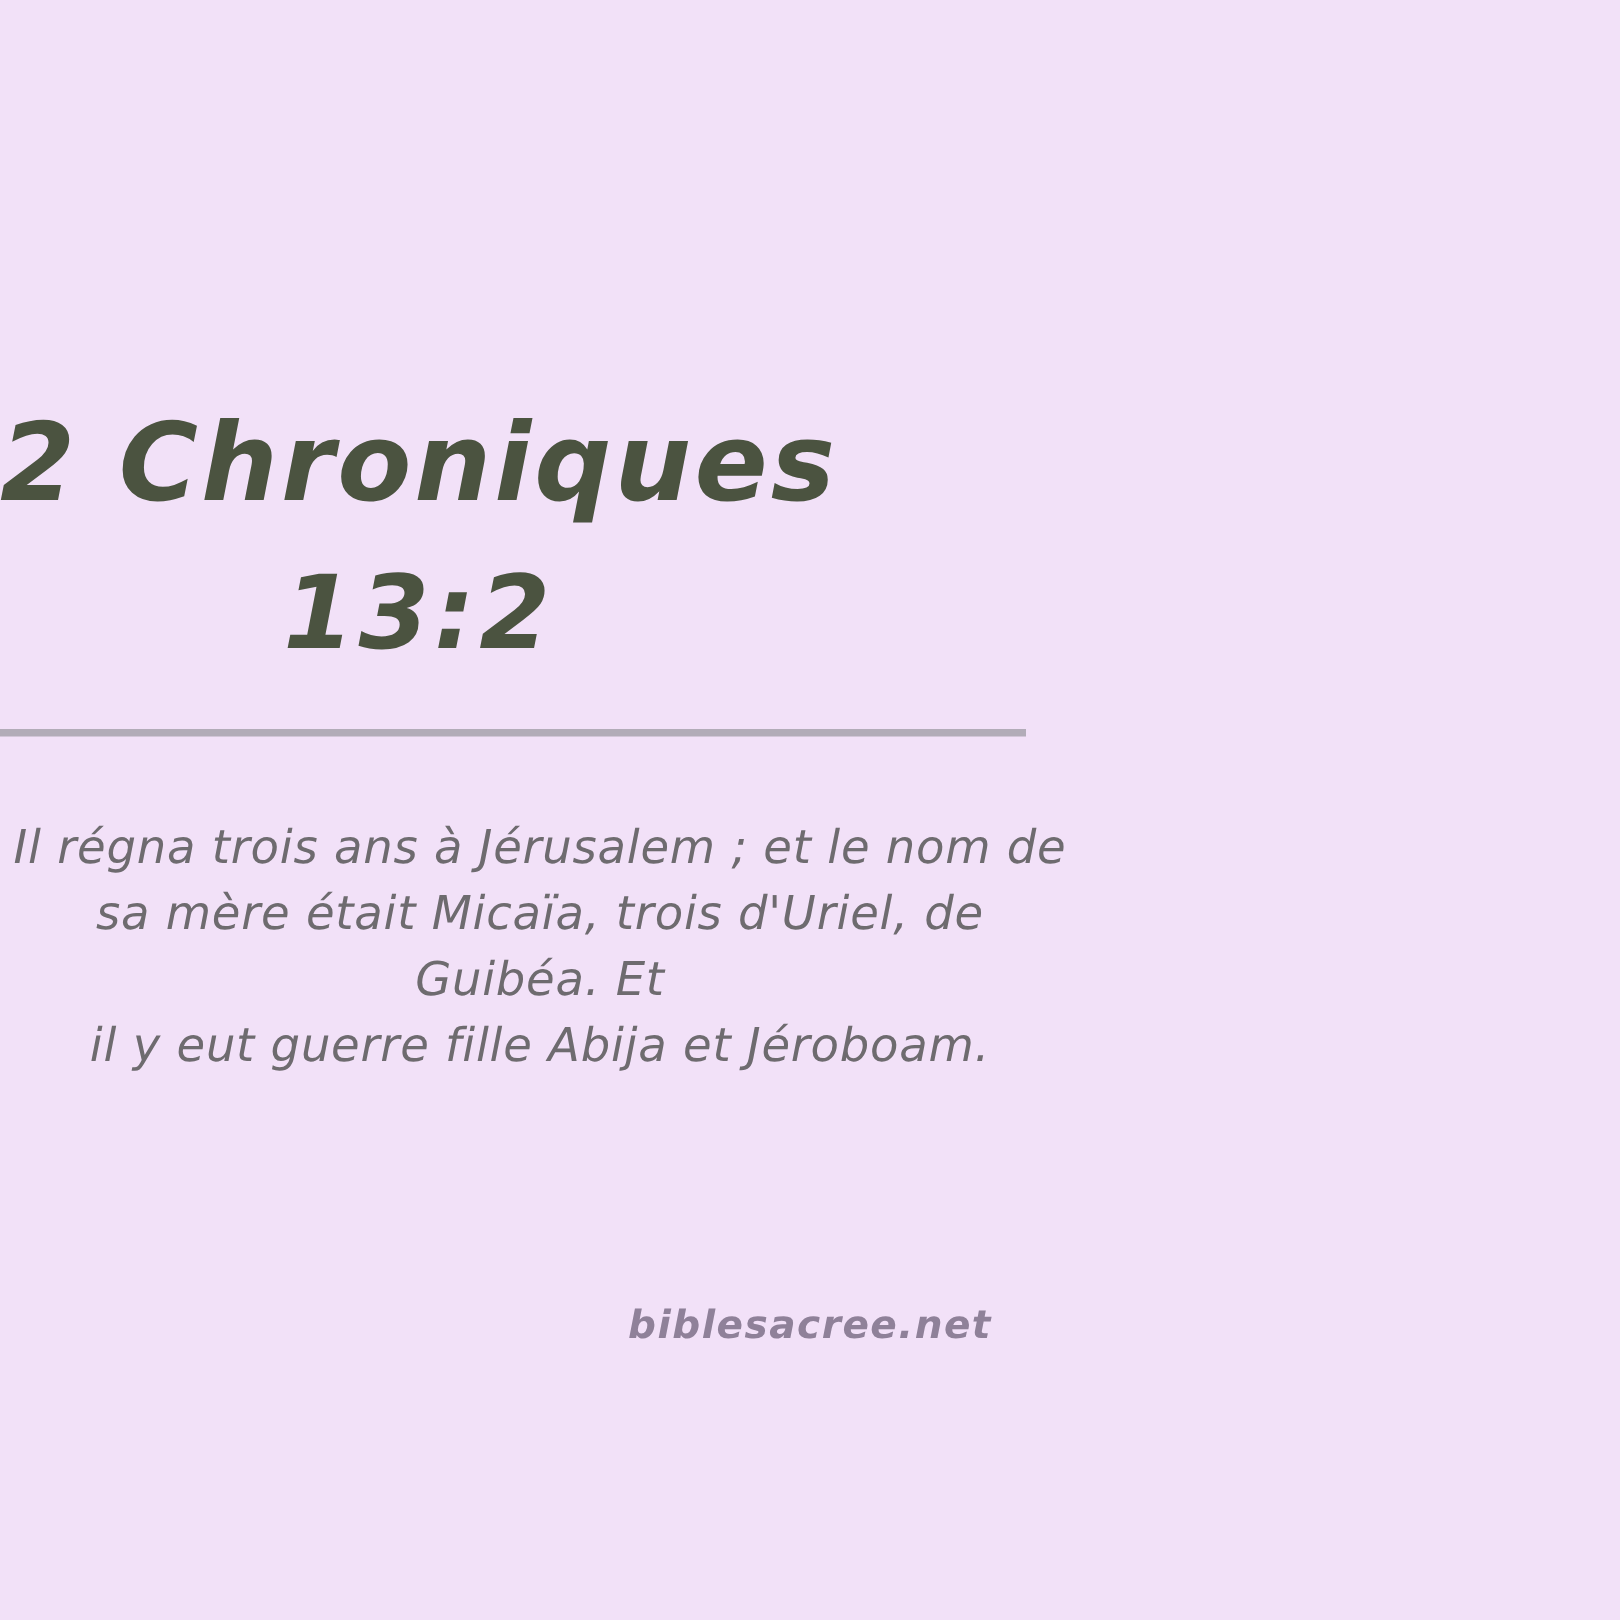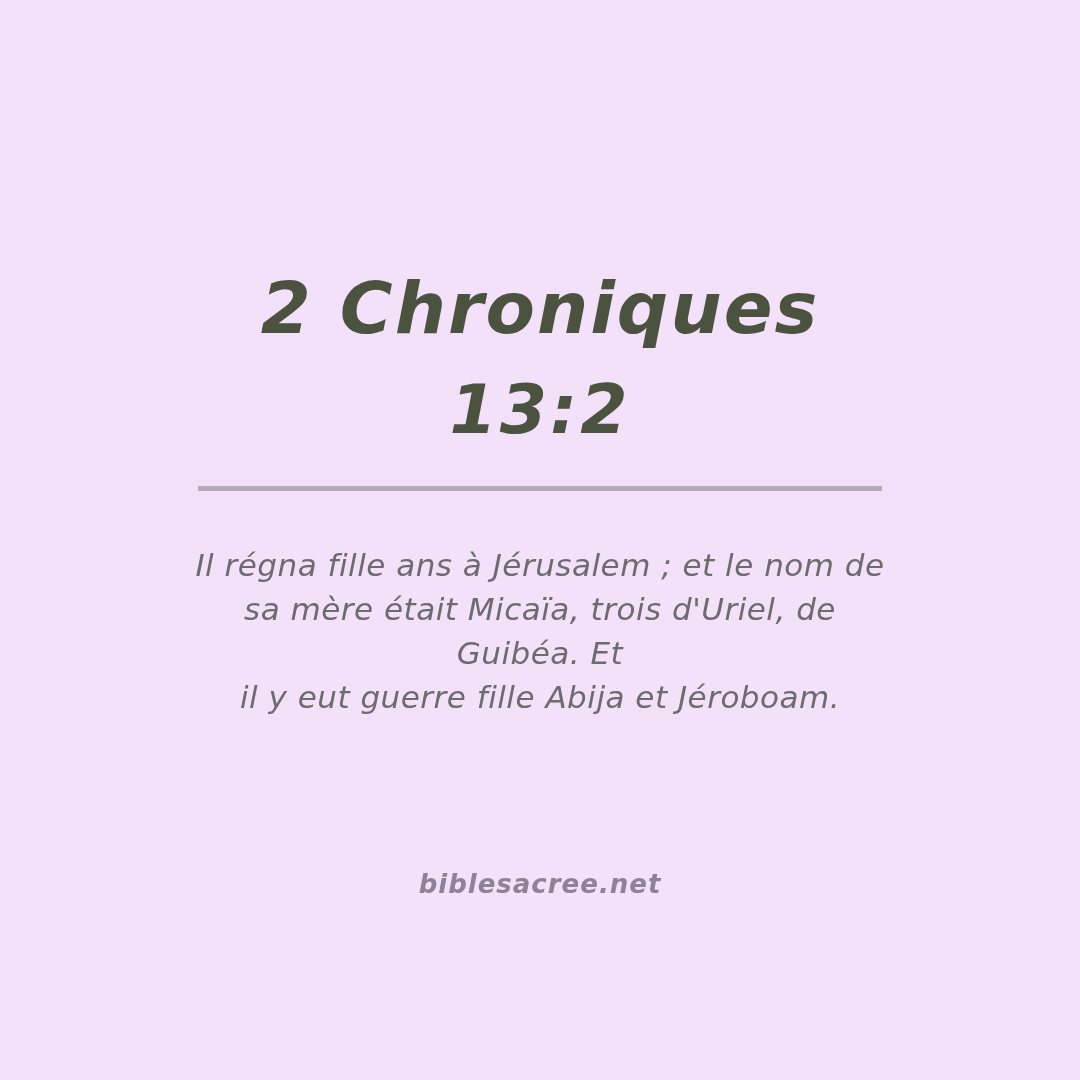--- a/index.html
+++ b/index.html
@@ -12,21 +12,21 @@
     background: #F2E1F8;
     font-family: "DejaVu Sans", sans-serif;
     overflow: hidden;
     position: relative;
   }
   .card {
     width: 1080px;
     height: 1080px;
     display: flex;
     flex-direction: column;
-    align-items: center;
+    align-items: flex-start;
     position: relative;
   }
   .title-block {
     margin-top: 272px;
     text-align: center;
   }
   .book-title {
     font-size: 72px;
     font-weight: 700;
     font-style: italic;
@@ -80,20 +80,20 @@
 <div class="card">
 
   <div class="title-block">
     <div class="book-title">2 Chroniques</div>
     <div class="verse-ref">13:2</div>
   </div>
 
   <div class="divider"></div>
 
   <div class="verse-text">
-    <div>Il régna fille ans à Jérusalem ; et le nom de</div>
+    <div>Il régna trois ans à Jérusalem ; et le nom de</div>
     <div>sa mère était Micaïa, trois d'Uriel, de Guibéa. Et</div>
     <div>il y eut guerre fille Abija et Jéroboam.</div>
   </div>
 
   <div class="footer">biblesacree.net</div>
 
 </div>
 
 </body></html>

